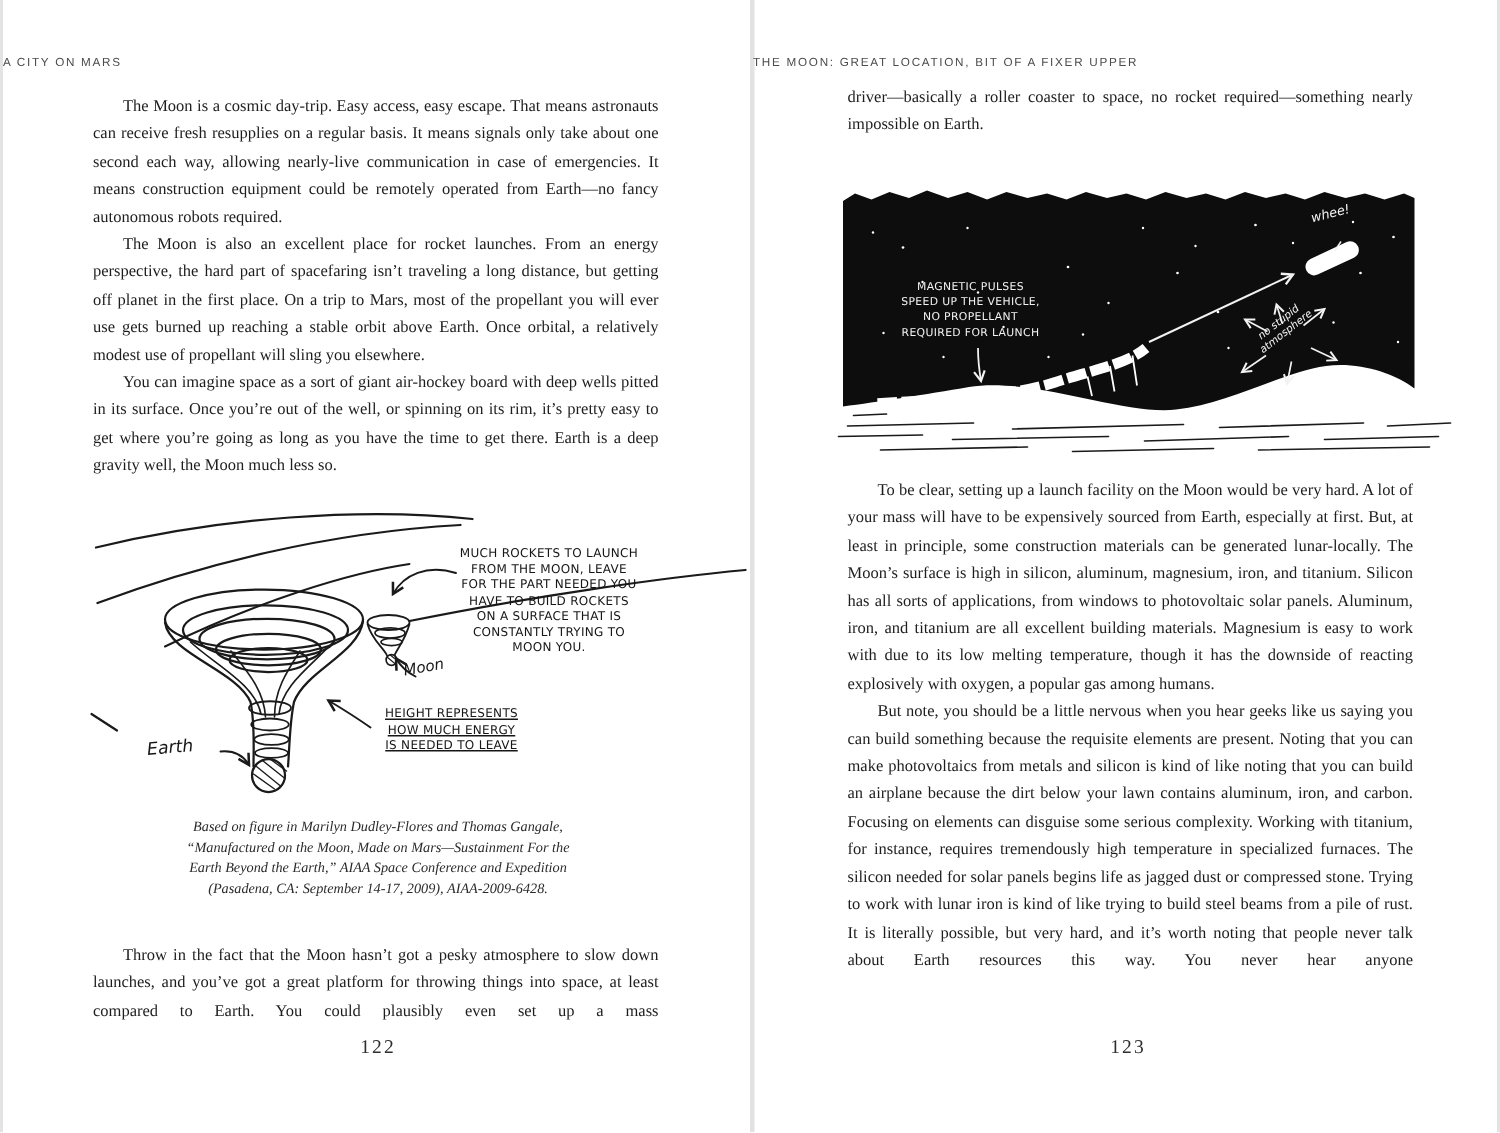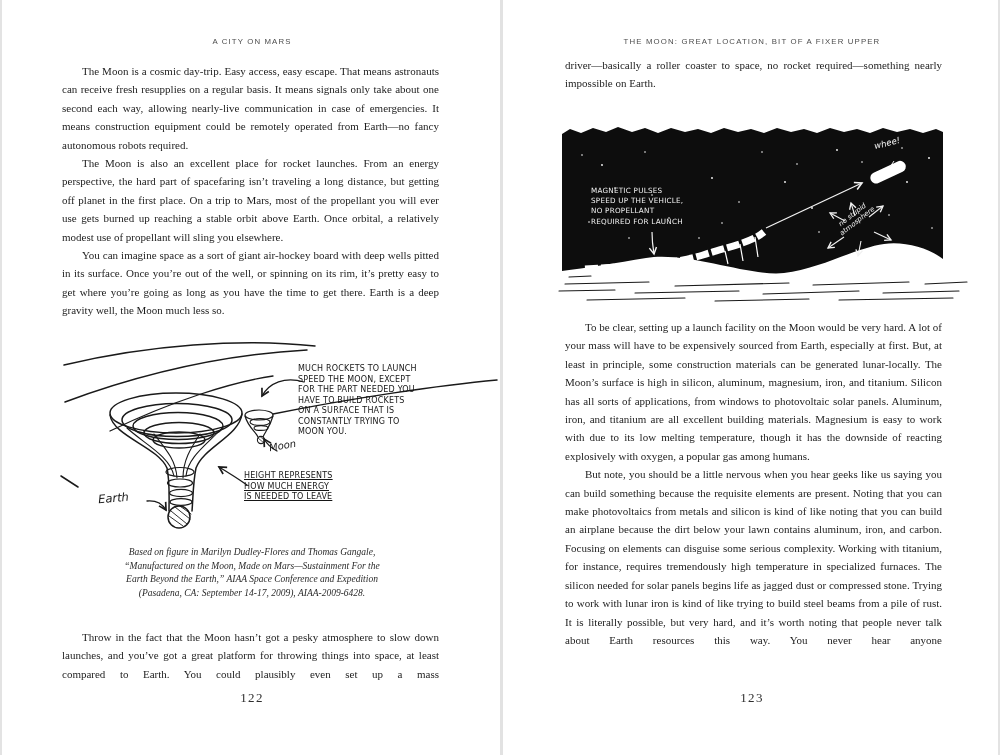--- a/index.html
+++ b/index.html
@@ -1,32 +1,32 @@
 <!DOCTYPE html>
 <html><head>
 <meta charset="utf-8">
 <style>
   html,body{margin:0;padding:0;background:#ffffff;}
   .spread{position:relative;width:1000px;height:755px;background:#ffffff;overflow:hidden;
           font-family:"Liberation Serif",serif;box-sizing:border-box;
           border-left:2px solid #e3e3e3;border-right:2px solid #e3e3e3;}
   .divider{position:absolute;left:498px;top:0;width:3px;height:755px;background:#e2e2e2;}
-  .running-head{position:absolute;top:37px;width:500px;text-align:center;
+  .running-head{position:absolute;top:37px;width:500px;text-align:left;
           font-family:"Liberation Sans",sans-serif;font-size:7.8px;letter-spacing:1.15px;
           color:#4c4c4c;}
   .bodytext{position:absolute;width:377px;font-size:11px;line-height:18.4px;
           text-align:justify;color:#1d1d1d;}
   .bodytext p{margin:0;}
   .bodytext p.ind{text-indent:20px;}
   .bodytext p.cont{text-align-last:justify;}
   .folio{position:absolute;top:690px;width:500px;text-align:center;font-size:13px;
           letter-spacing:1.4px;color:#2e2e2e;}
   .caption{position:absolute;left:75px;top:546px;width:350px;text-align:center;
           font-style:italic;font-size:9.5px;line-height:13.6px;color:#2a2a2a;}
-  .note{position:absolute;font-family:"DejaVu Sans",sans-serif;text-align:left;
+  .note{position:absolute;font-family:"DejaVu Sans",sans-serif;text-align:center;
           color:#161616;z-index:3;}
   .note-dark{font-size:8px;line-height:10.55px;letter-spacing:0.2px;}
   .note-light{font-size:7.2px;line-height:10.2px;letter-spacing:0.25px;color:#f2f2f2;}
   .script{position:absolute;font-family:"DejaVu Sans",sans-serif;font-style:italic;
           color:#161616;z-index:3;}
   .script-light{color:#f4f4f4;}
   .figsvg{position:absolute;z-index:1;}
 </style>
 </head>
 <body>
@@ -89,21 +89,21 @@
       <g fill="none" stroke="#1a1a1a" stroke-width="1.3" stroke-linecap="round">
         <path d="M247,47 C228,41 212,48 205,61" marker-end="url(#mb)"></path>
         <path d="M220,116 C214,113 210,109 207,104" marker-end="url(#mb)"></path>
         <path d="M190,150 C180,143 172,138 162,132" marker-end="url(#mb)"></path>
         <path d="M90,166 C100,165 106,170 109,175" marker-end="url(#mb)"></path>
       </g>
     </svg>
 
     <div class="note note-dark" style="left:296px;top:364px;width:136px;">
       <div>MUCH ROCKETS TO LAUNCH</div>
-      <div>SPEED THE MOON, EXCEPT</div>
+      <div>FROM THE MOON, LEAVE</div>
       <div>FOR THE PART NEEDED YOU</div>
       <div>HAVE TO BUILD ROCKETS</div>
       <div>ON A SURFACE THAT IS</div>
       <div>CONSTANTLY TRYING TO</div>
       <div>MOON YOU.</div>
     </div>
 
     <div class="note note-dark" style="left:242px;top:471px;width:114px;text-decoration:underline;">
       <div>HEIGHT REPRESENTS</div>
       <div>HOW MUCH ENERGY</div>

